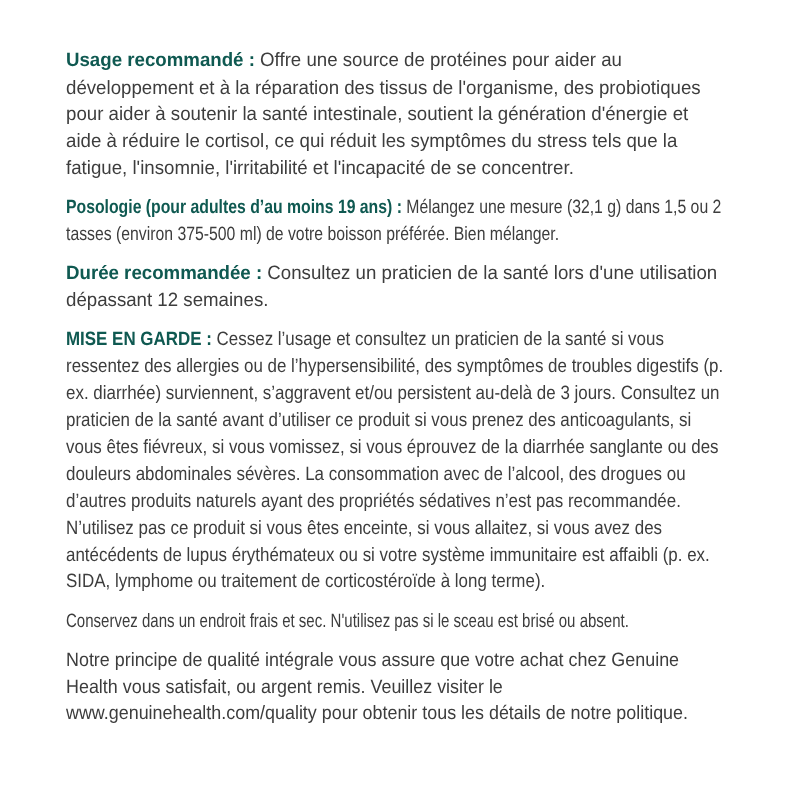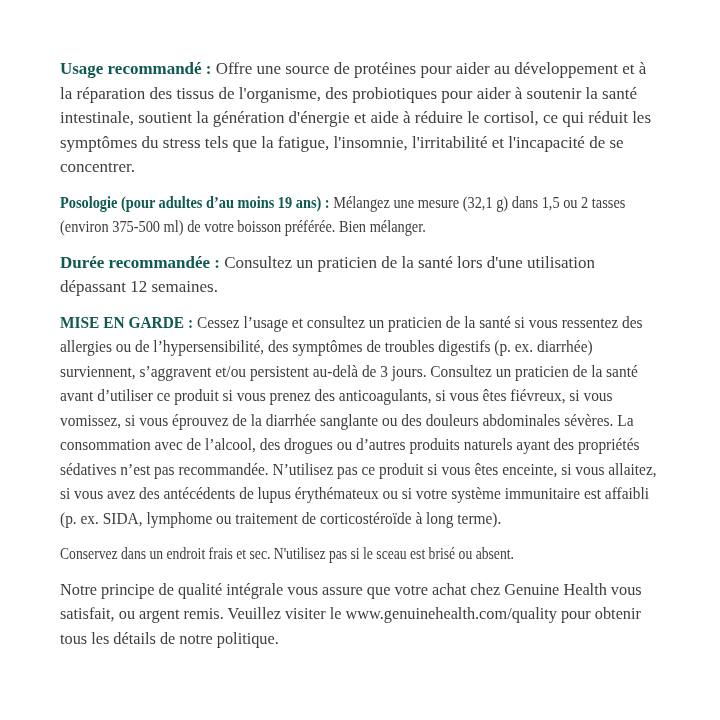--- a/index.html
+++ b/index.html
@@ -9,24 +9,23 @@
   }
   body {
     width: 720px;
     height: 720px;
     background: #ffffff;
     font-family: "Liberation Sans", sans-serif;
   }
   .label-block {
     position: absolute;
     left: 60px;
-    top: 56px;
+    top: 42px;
     width: 602px;
     color: #3d3d3d;
-    font-family: Liberation Serif, serif;
   }
   .label-block p {
     margin: 0 0 11px 0;
     font-size: 17.5px;
     line-height: 24.5px;
     transform-origin: 0 0;
   }
   .para-heading {
     font-weight: bold;
     color: #0f5951;

